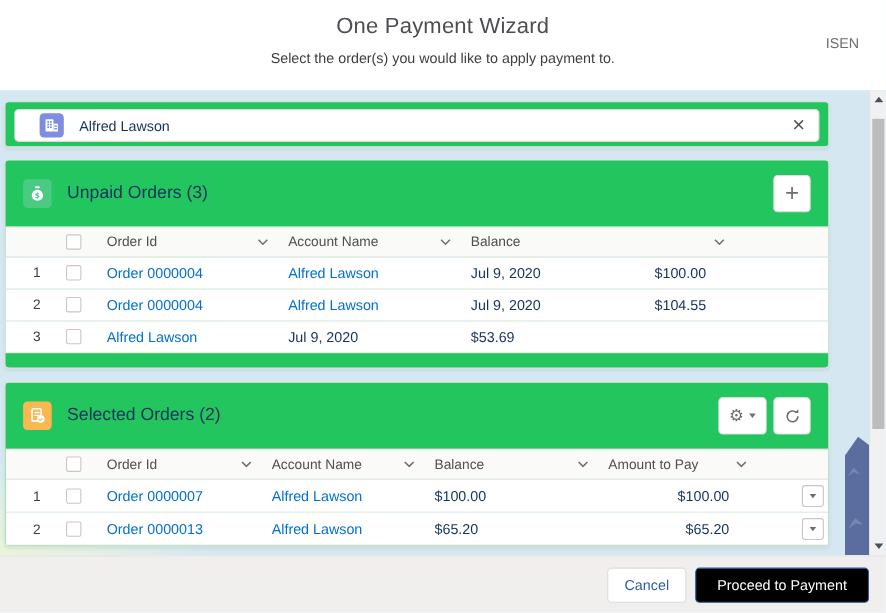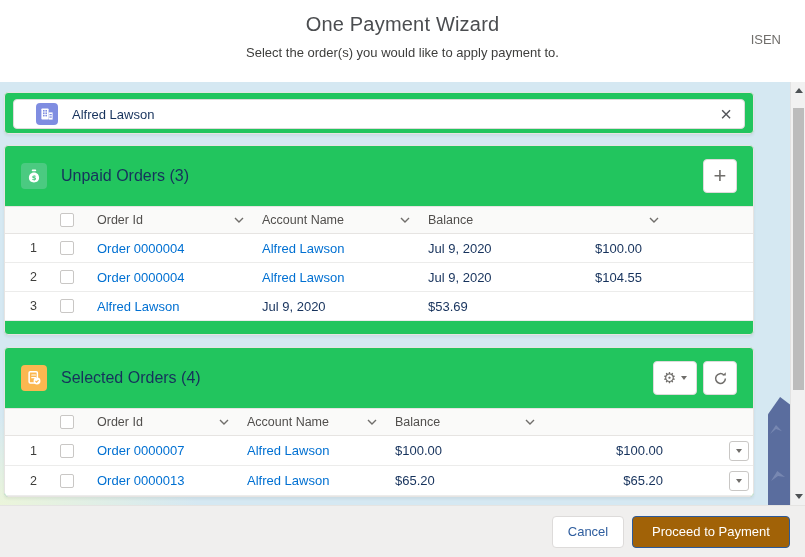--- a/index.html
+++ b/index.html
@@ -81,21 +81,21 @@
   .rowmenu-cell { display:flex; justify-content:flex-end; padding-right:4px; }
   .rowmenu-btn { width:20px; height:20px; border:1px solid #c9c7c5; border-radius:3px; background:#fff;
     display:flex; align-items:center; justify-content:center; cursor:pointer; }
   .rowmenu-btn .caret { border-top-color:#706e6b; }
 
   
   .wiz-footer { position:absolute; left:0; bottom:0; width:805px; height:52px; background:#f0efee;
     border-top:1px solid #e5e4e2; display:flex; align-items:center; justify-content:flex-end; gap:8px; padding-right:15px; }
   .btn { height:32px; border-radius:4px; font-size:13px; display:flex; align-items:center; justify-content:center; cursor:pointer; }
   .btn-cancel { width:72px; background:#fff; border:1px solid #dddbda; color:#2e5d9e; }
-  .btn-proceed { width:158px; background:#a16207; border:1px solid #2b5a9b; color:#fff; }
+  .btn-proceed { width:158px; background:#000000; border:1px solid #2b5a9b; color:#fff; }
 </style>
 </head>
 <body>
 
 <div class="wiz-header">
   <div class="wiz-title">One Payment Wizard</div>
   <div class="wiz-subtitle">Select the order(s) you would like to apply payment to.</div>
   <div class="corner-label">ISEN</div>
 </div>
 
@@ -232,21 +232,21 @@
   <div class="card selected-card">
     <div class="card-header">
       <span class="section-icon icon-orange">
         <svg width="18" height="18" viewBox="0 0 24 24">
           <rect x="5.5" y="3.5" width="11" height="15" rx="1.5" fill="none" stroke="#fff" stroke-width="2"></rect>
           <path d="M9 8h5M9 11.5h5" stroke="#fff" stroke-width="1.6" stroke-linecap="round"></path>
           <circle cx="16" cy="16" r="4.6" fill="#fff"></circle>
           <path d="M13.9 16l1.5 1.5 2.7-2.7" stroke="#fbb750" stroke-width="1.5" fill="none"></path>
         </svg>
       </span>
-      <span class="section-title">Selected Orders (4)</span>
+      <span class="section-title">Selected Orders (2)</span>
       <div class="header-actions">
         <button class="sq-btn gear-btn">
           <span>⚙</span>
           <span class="caret"></span>
         </button>
         <button class="sq-btn refresh-btn">
           <svg width="15" height="15" viewBox="0 0 16 16">
             <path d="M13.2 8a5.2 5.2 0 1 1-1.6-3.75" stroke="#706e6b" stroke-width="1.6" fill="none"></path>
             <path d="M13.6 1.2v3.6h-3.6z" fill="#706e6b"></path>
           </svg>
@@ -276,20 +276,28 @@
           </span>
       </div>
       <div class="cell hcell">
         <span>Balance</span>
         <span class="chev">
           <svg width="10" height="6" viewBox="0 0 10 6">
               <path d="M1 1l4 4 4-4" fill="none" stroke="#706e6b" stroke-width="1.4"></path>
             </svg>
           </span>
       </div>
+      <div class="cell hcell">
+        <span>Amount to Pay</span>
+        <span class="chev">
+          <svg width="10" height="6" viewBox="0 0 10 6">
+              <path d="M1 1l4 4 4-4" fill="none" stroke="#706e6b" stroke-width="1.4"></path>
+            </svg>
+          </span>
+      </div>
       <div></div>
     </div>
 
     <div class="trow selected-grid">
       <div class="rownum">1</div>
       <div class="cb-cell">
           <span class="checkbox"></span>
         </div>
       <div class="cell">
           <a class="link">Order 0000007</a>

